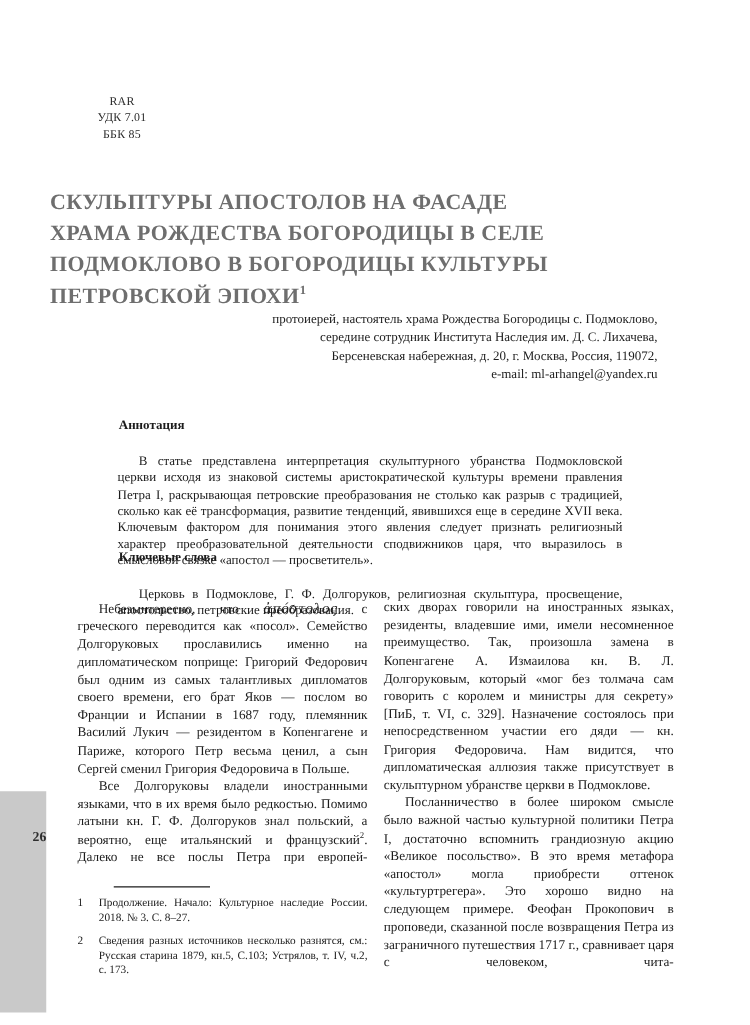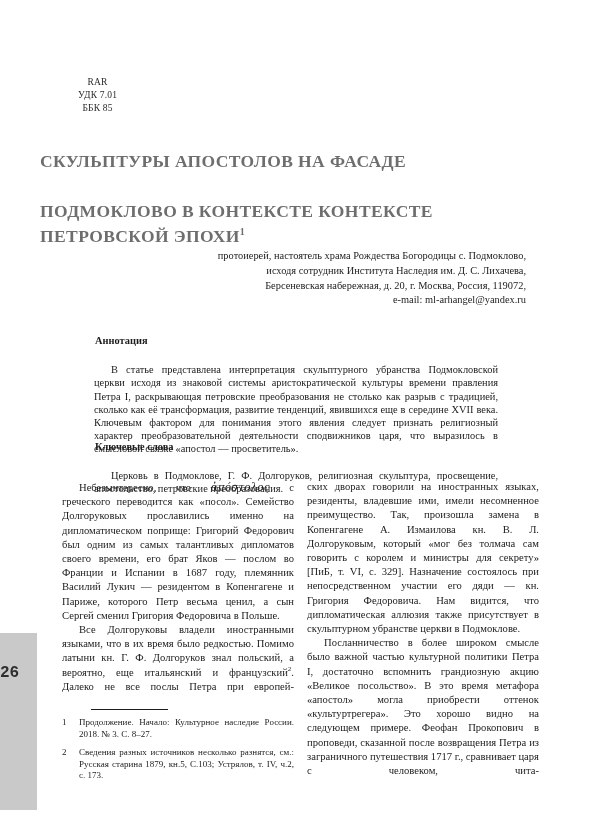--- a/index.html
+++ b/index.html
@@ -68,43 +68,43 @@
   }
   .fn-num { width: 17px; flex: none; }
   .fn-text { flex: 1; }
 
   .page-band {
     position: absolute; left: 0; top: 633px;
     width: 37px; height: 177px;
     background: #c9c9c9;
   }
   .page-number {
-    display: block; text-align: left; margin-top: 31px;
-    font-weight: bold; font-size: 16px; color: #2e2e2e; font-family: Liberation Mono, monospace;
+    display: block; text-align: right; margin-top: 31px;
+    font-weight: bold; font-size: 11px; color: #2e2e2e;
   }
 </style>
 </head>
 <body>
 
 <div class="meta-block">
   <div>RAR</div>
   <div>УДК 7.01</div>
   <div>ББК 85</div>
 </div>
 
 <h1 class="article-title">
   <span>СКУЛЬПТУРЫ АПОСТОЛОВ НА ФАСАДЕ</span><br>
-  <br>
-  <span>ПОДМОКЛОВО В КОНТЕКСТЕ КОНТЕКСТЕ</span><br>
+  <span>ХРАМА РОЖДЕСТВА БОГОРОДИЦЫ В СЕЛЕ</span><br>
+  <span>ПОДМОКЛОВО В БОГОРОДИЦЫ КУЛЬТУРЫ</span><br>
   <span>ПЕТРОВСКОЙ ЭПОХИ</span><sup>1</sup>
 </h1>
 
 <div class="author-block">
   <div>протоиерей, настоятель храма Рождества Богородицы с. Подмоклово,</div>
-  <div>исходя сотрудник Института Наследия им. Д. С. Лихачева,</div>
+  <div>середине сотрудник Института Наследия им. Д. С. Лихачева,</div>
   <div>Берсеневская набережная, д. 20, г. Москва, Россия, 119072,</div>
   <div>e-mail: ml-arhangel@yandex.ru</div>
 </div>
 
 <div class="section abstract">
   <div class="heading">Аннотация</div>
   <p>В статье представлена интерпретация скульптурного убранства Подмокловской церкви исходя из знаковой системы аристократической культуры времени правления Петра I, раскрывающая петровские преобразования не столько как разрыв с традицией, сколько как её трансформация, развитие тенденций, явившихся еще в середине XVII века. Ключевым фактором для понимания этого явления следует признать религиозный характер преобразовательной деятельности сподвижников царя, что выразилось в смысловой связке «апостол — просветитель».</p>
 </div>
 
 <div class="section keywords">

